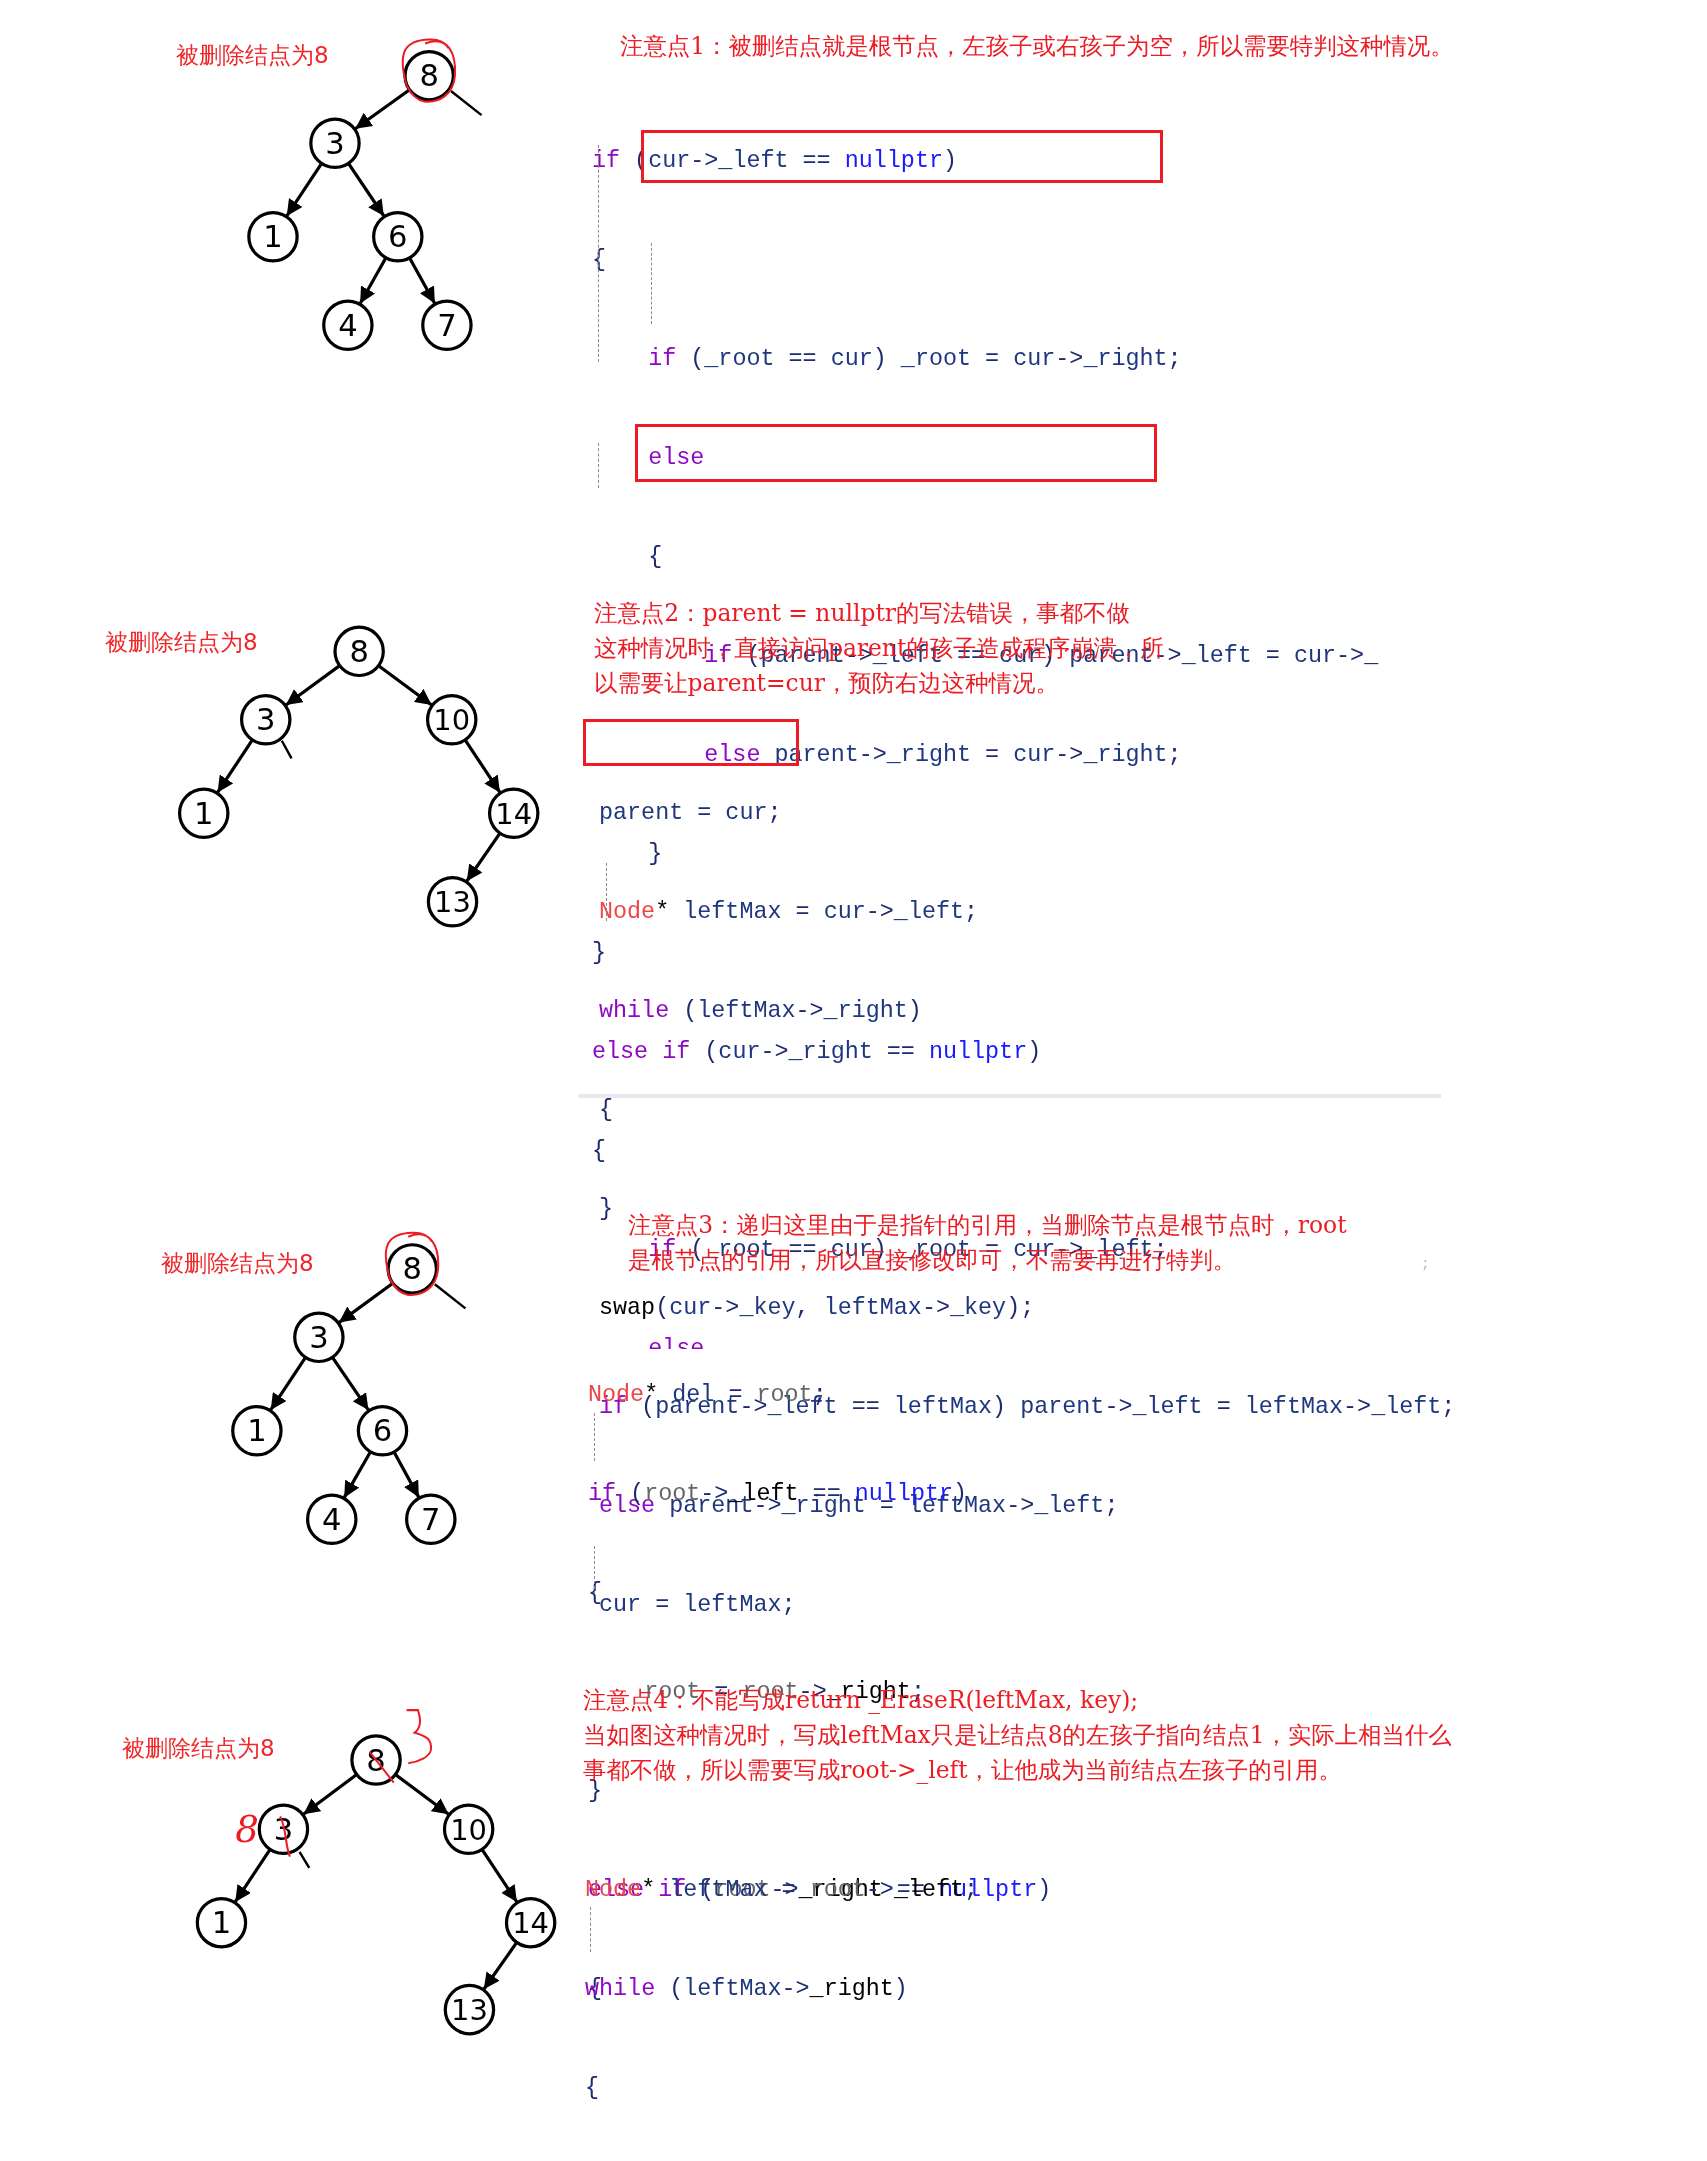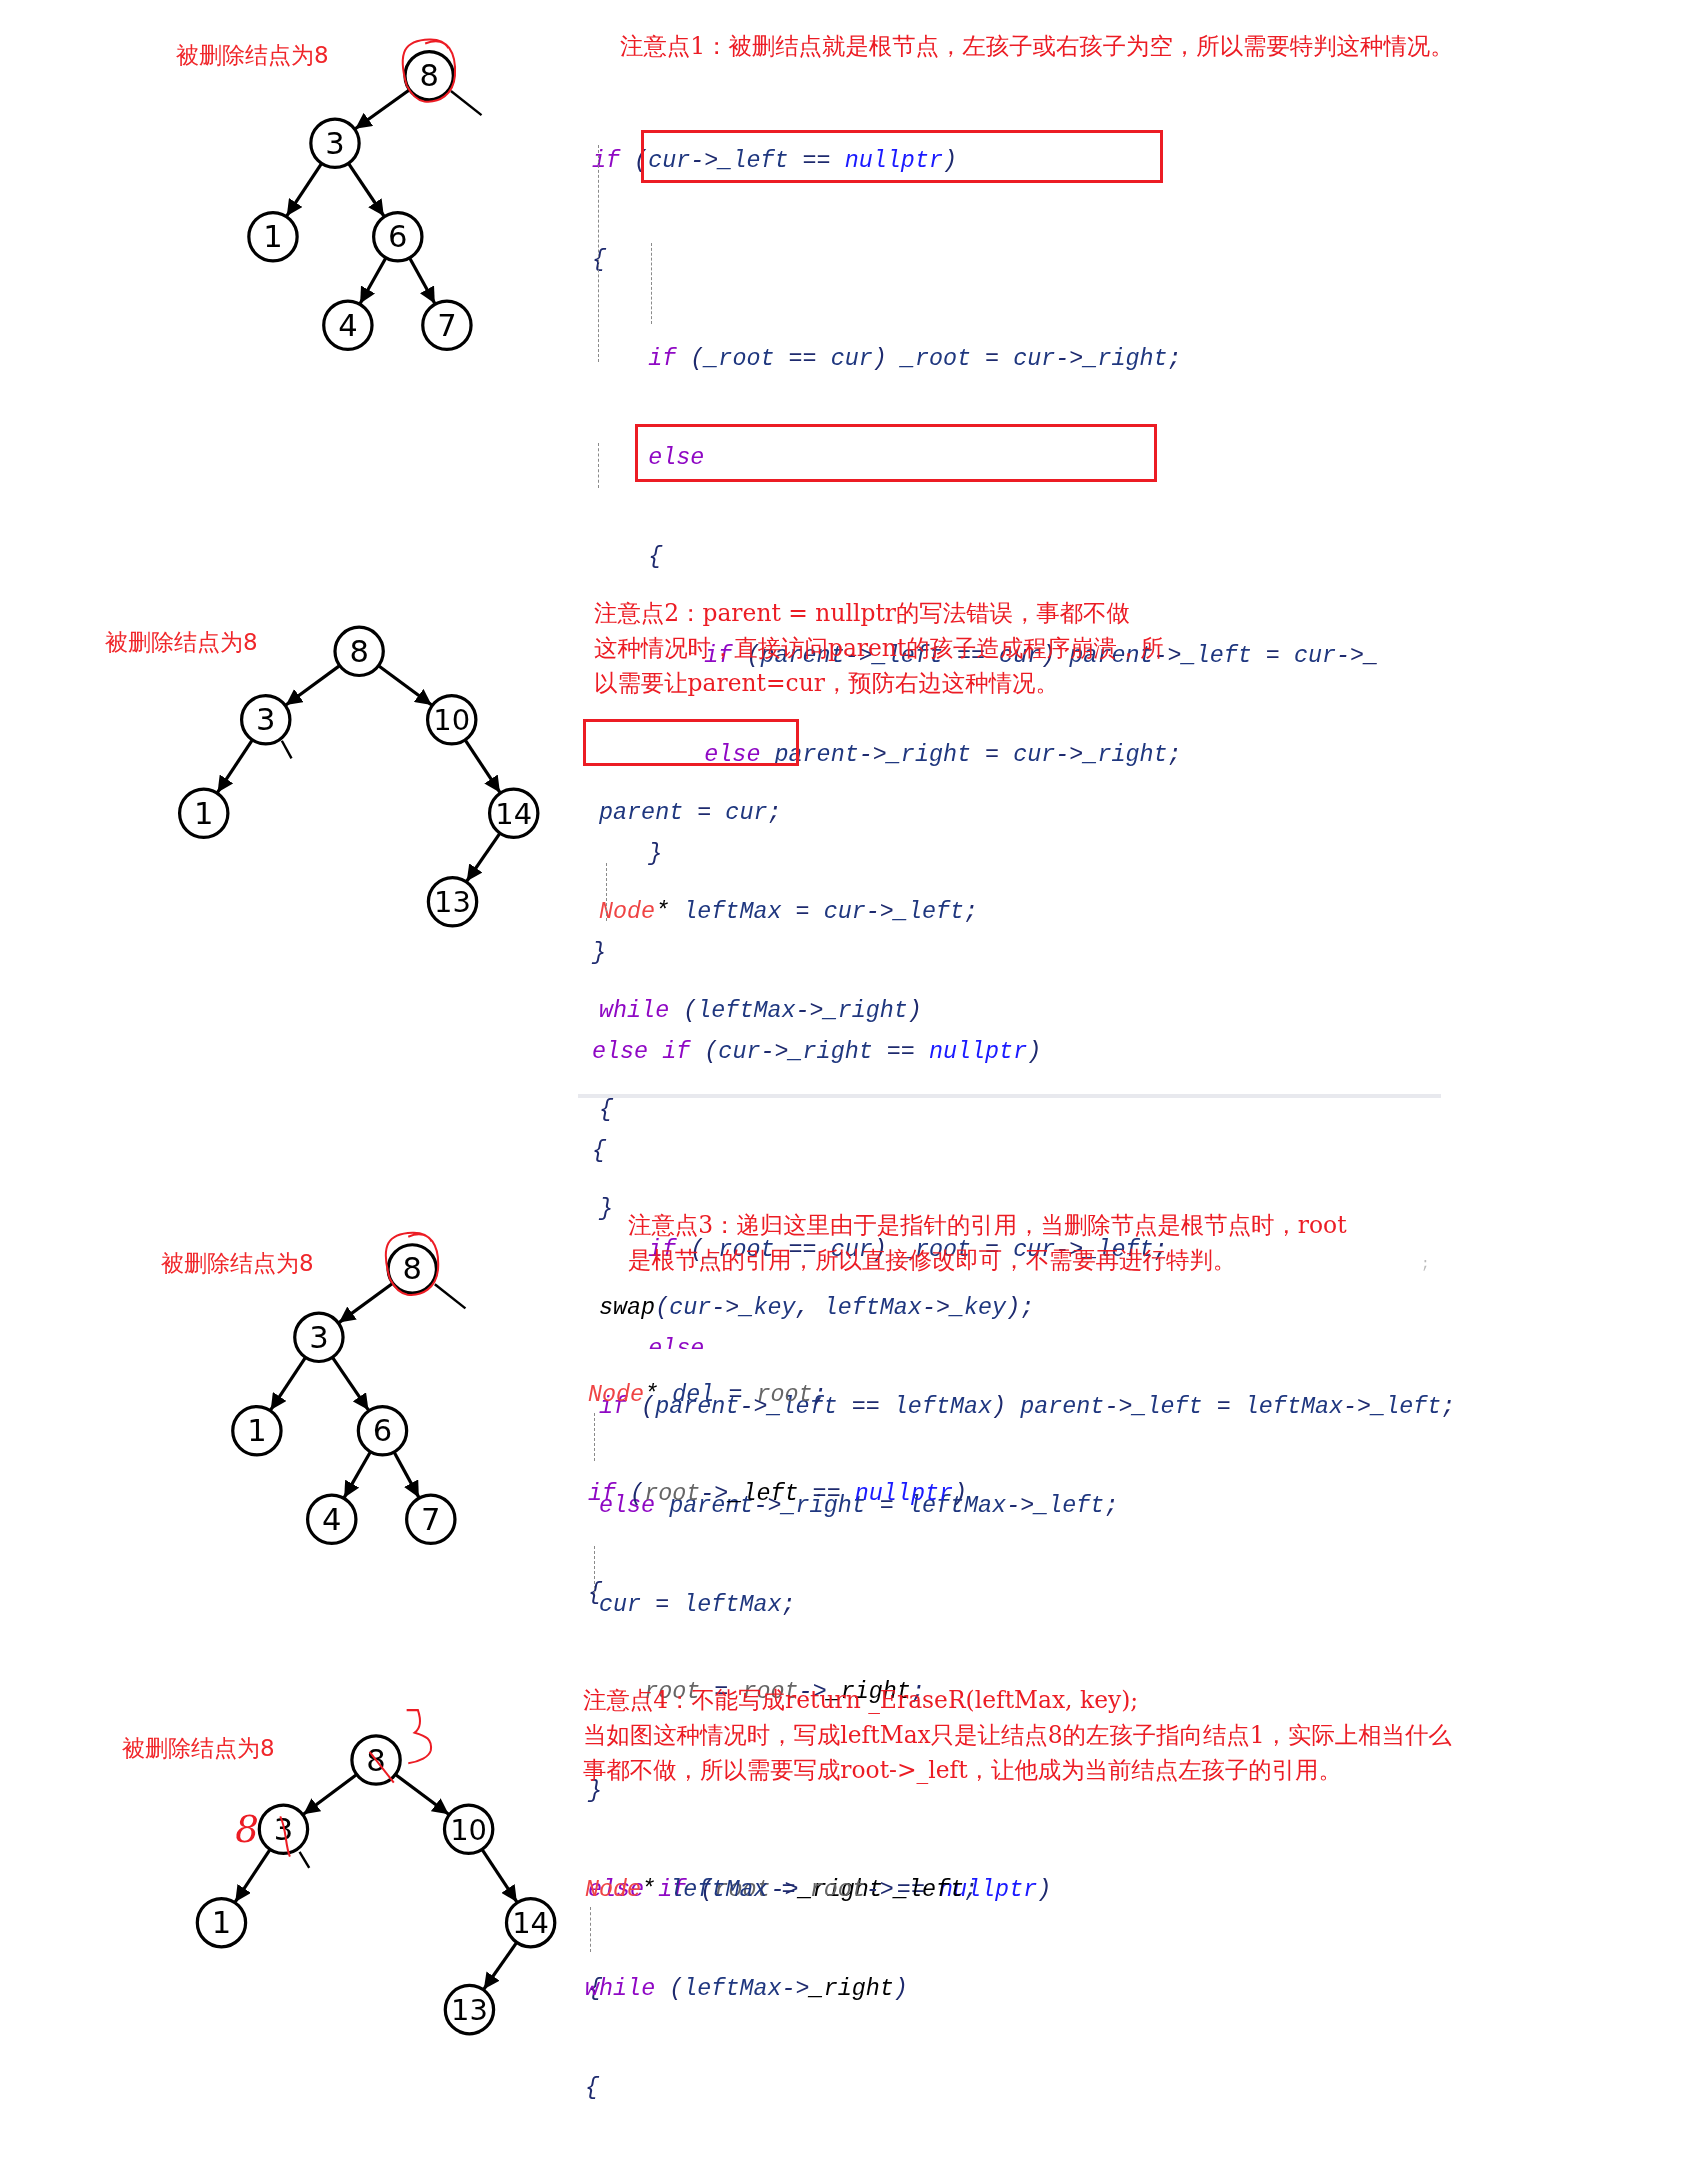--- a/index.html
+++ b/index.html
@@ -1,20 +1,20 @@
 <!DOCTYPE html>
 <html style="font-size:13px"><head>
 <meta charset="utf-8">
 <style>
   html, body { margin:0; padding:0; background:#ffffff; }
   body { width:1707px; height:2161px; position:relative; overflow:hidden; }
   .abs { position:absolute; }
   .label-red { color:#f0262a; font-family:"DejaVu Sans", sans-serif; font-size:23px; white-space:nowrap; }
   .note { color:#ec1c24; font-family:"DejaVu Serif", serif; font-size:23.4px; line-height:35px; white-space:pre; }
-  .code { font-family:"Liberation Mono", "DejaVu Sans Mono", monospace; font-size:23.4px; line-height:33px; white-space:pre; color:#1e2a6e;font-style:italic; }
+  .code { font-family:"Liberation Mono", "DejaVu Sans Mono", monospace; font-size:23.4px; line-height:33px; white-space:pre; color:#1e2a6e; }
   .code .ln { height:33px; }
   .kw { color:#8f08c4; }
   .nl { color:#1a1aff; }
   .ty { color:#ef4444; }
   .gr { color:#666666; }
   .id { color:#1f377f; }
   .pl { color:#000000; }
   .ul { text-decoration:underline; color:#1f377f; text-decoration-color:#0033cc; }
   .red-box { position:absolute; border:3.2px solid #ec1c24; box-sizing:border-box; }
   .guide { position:absolute; border-left:1.6px dashed #8a8a8a; width:0; }

